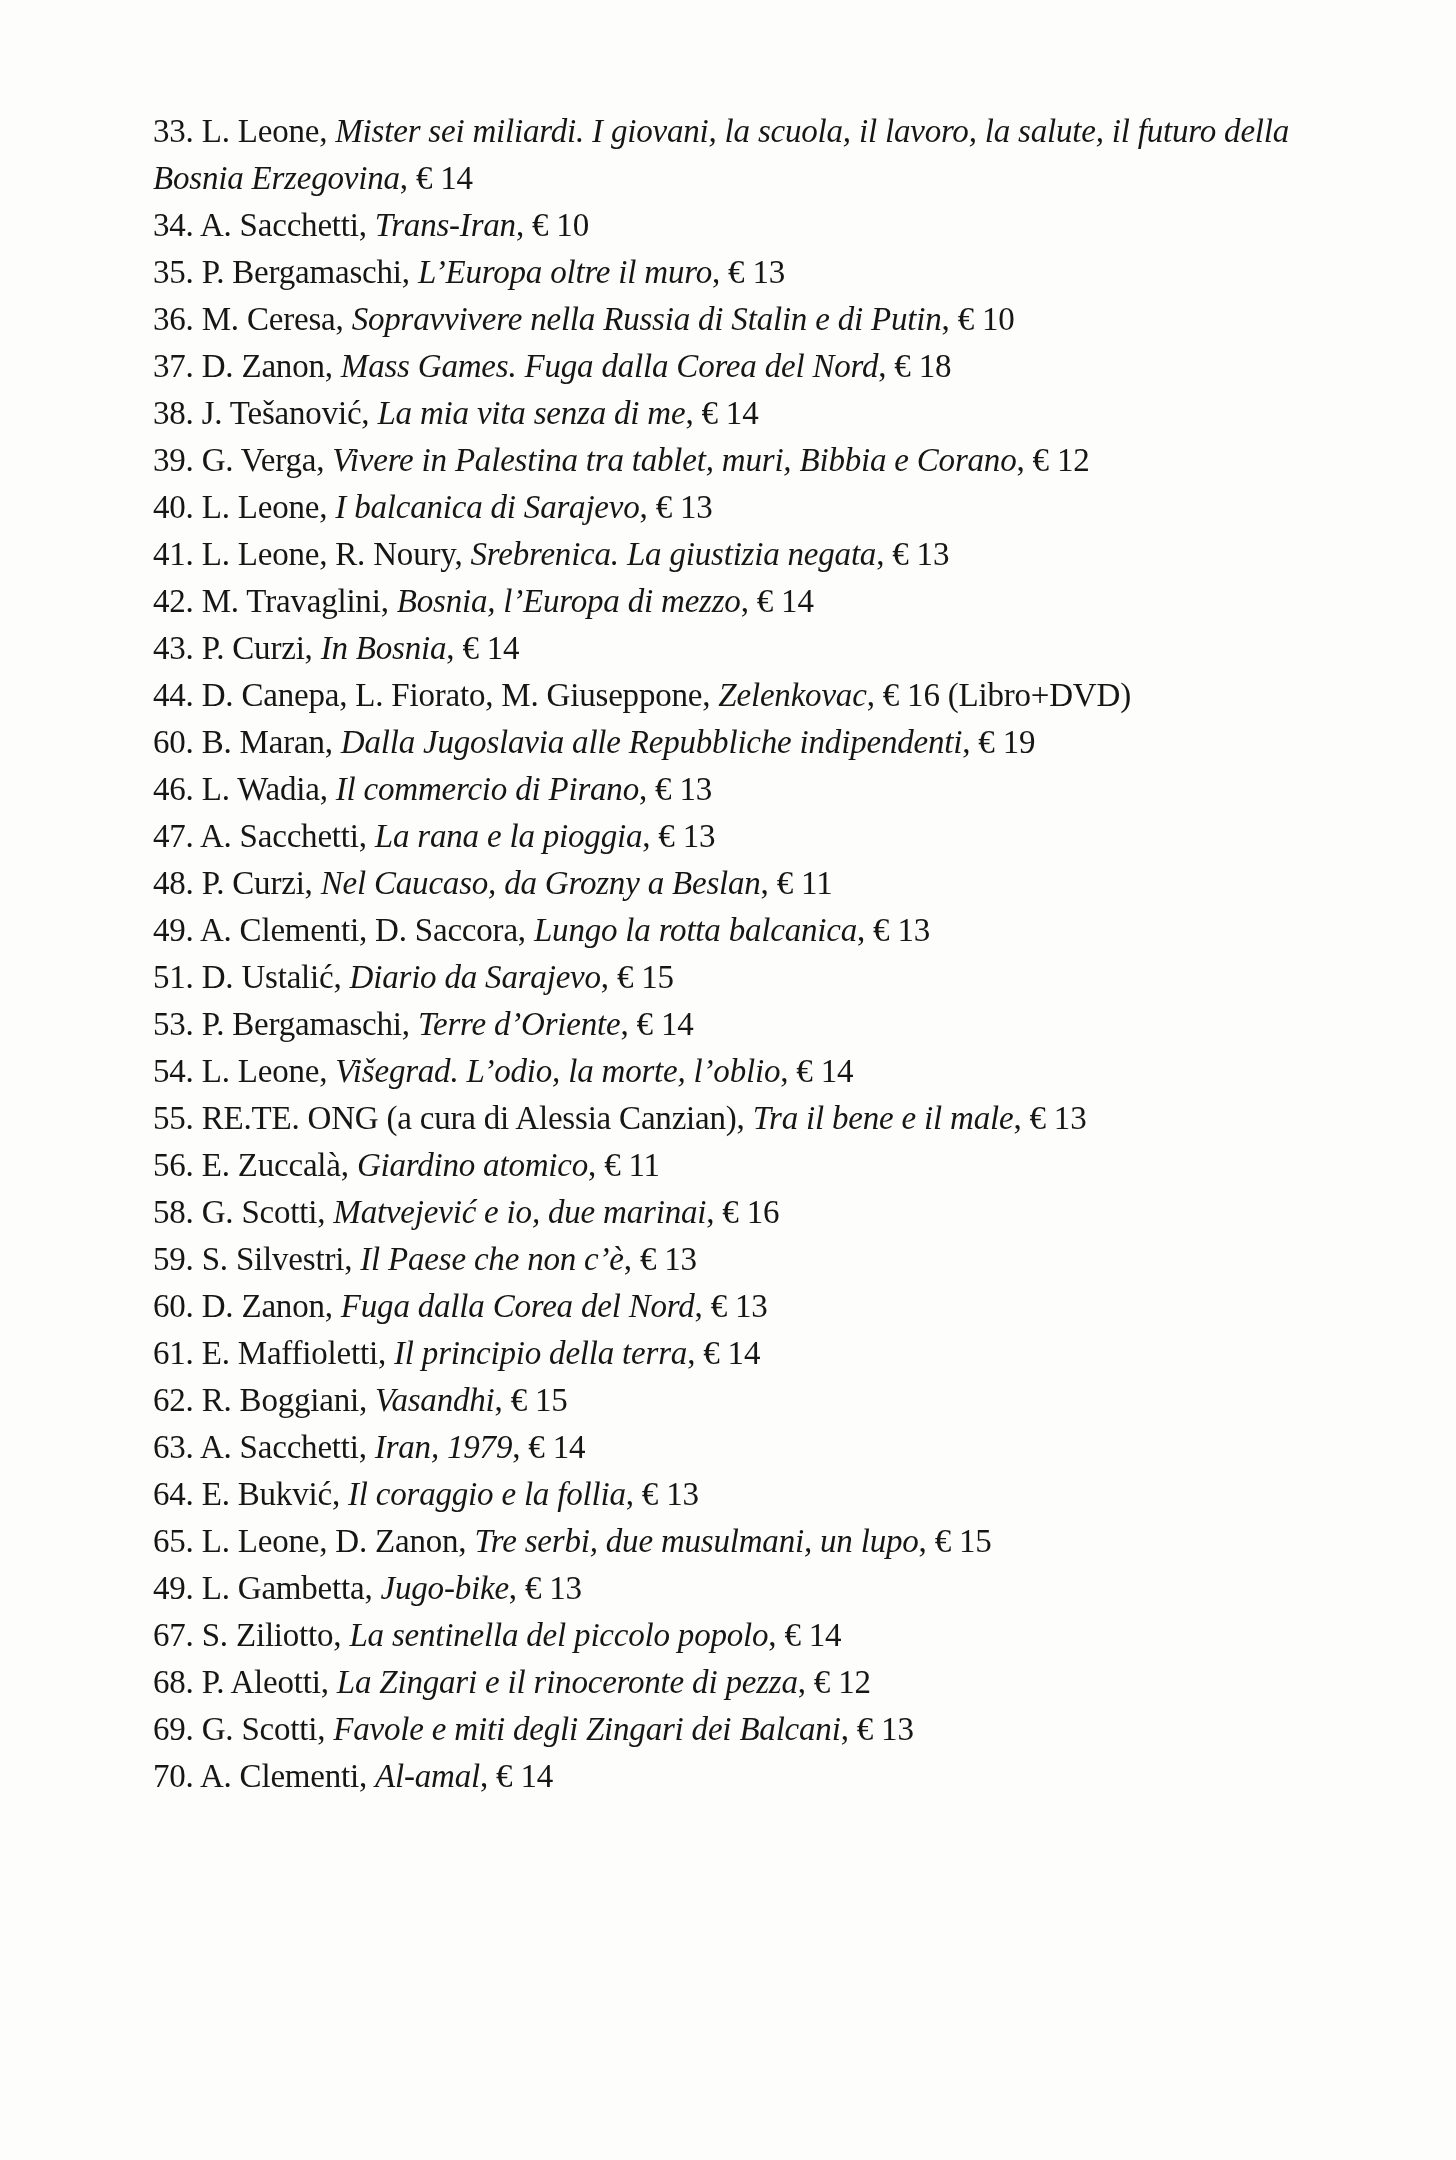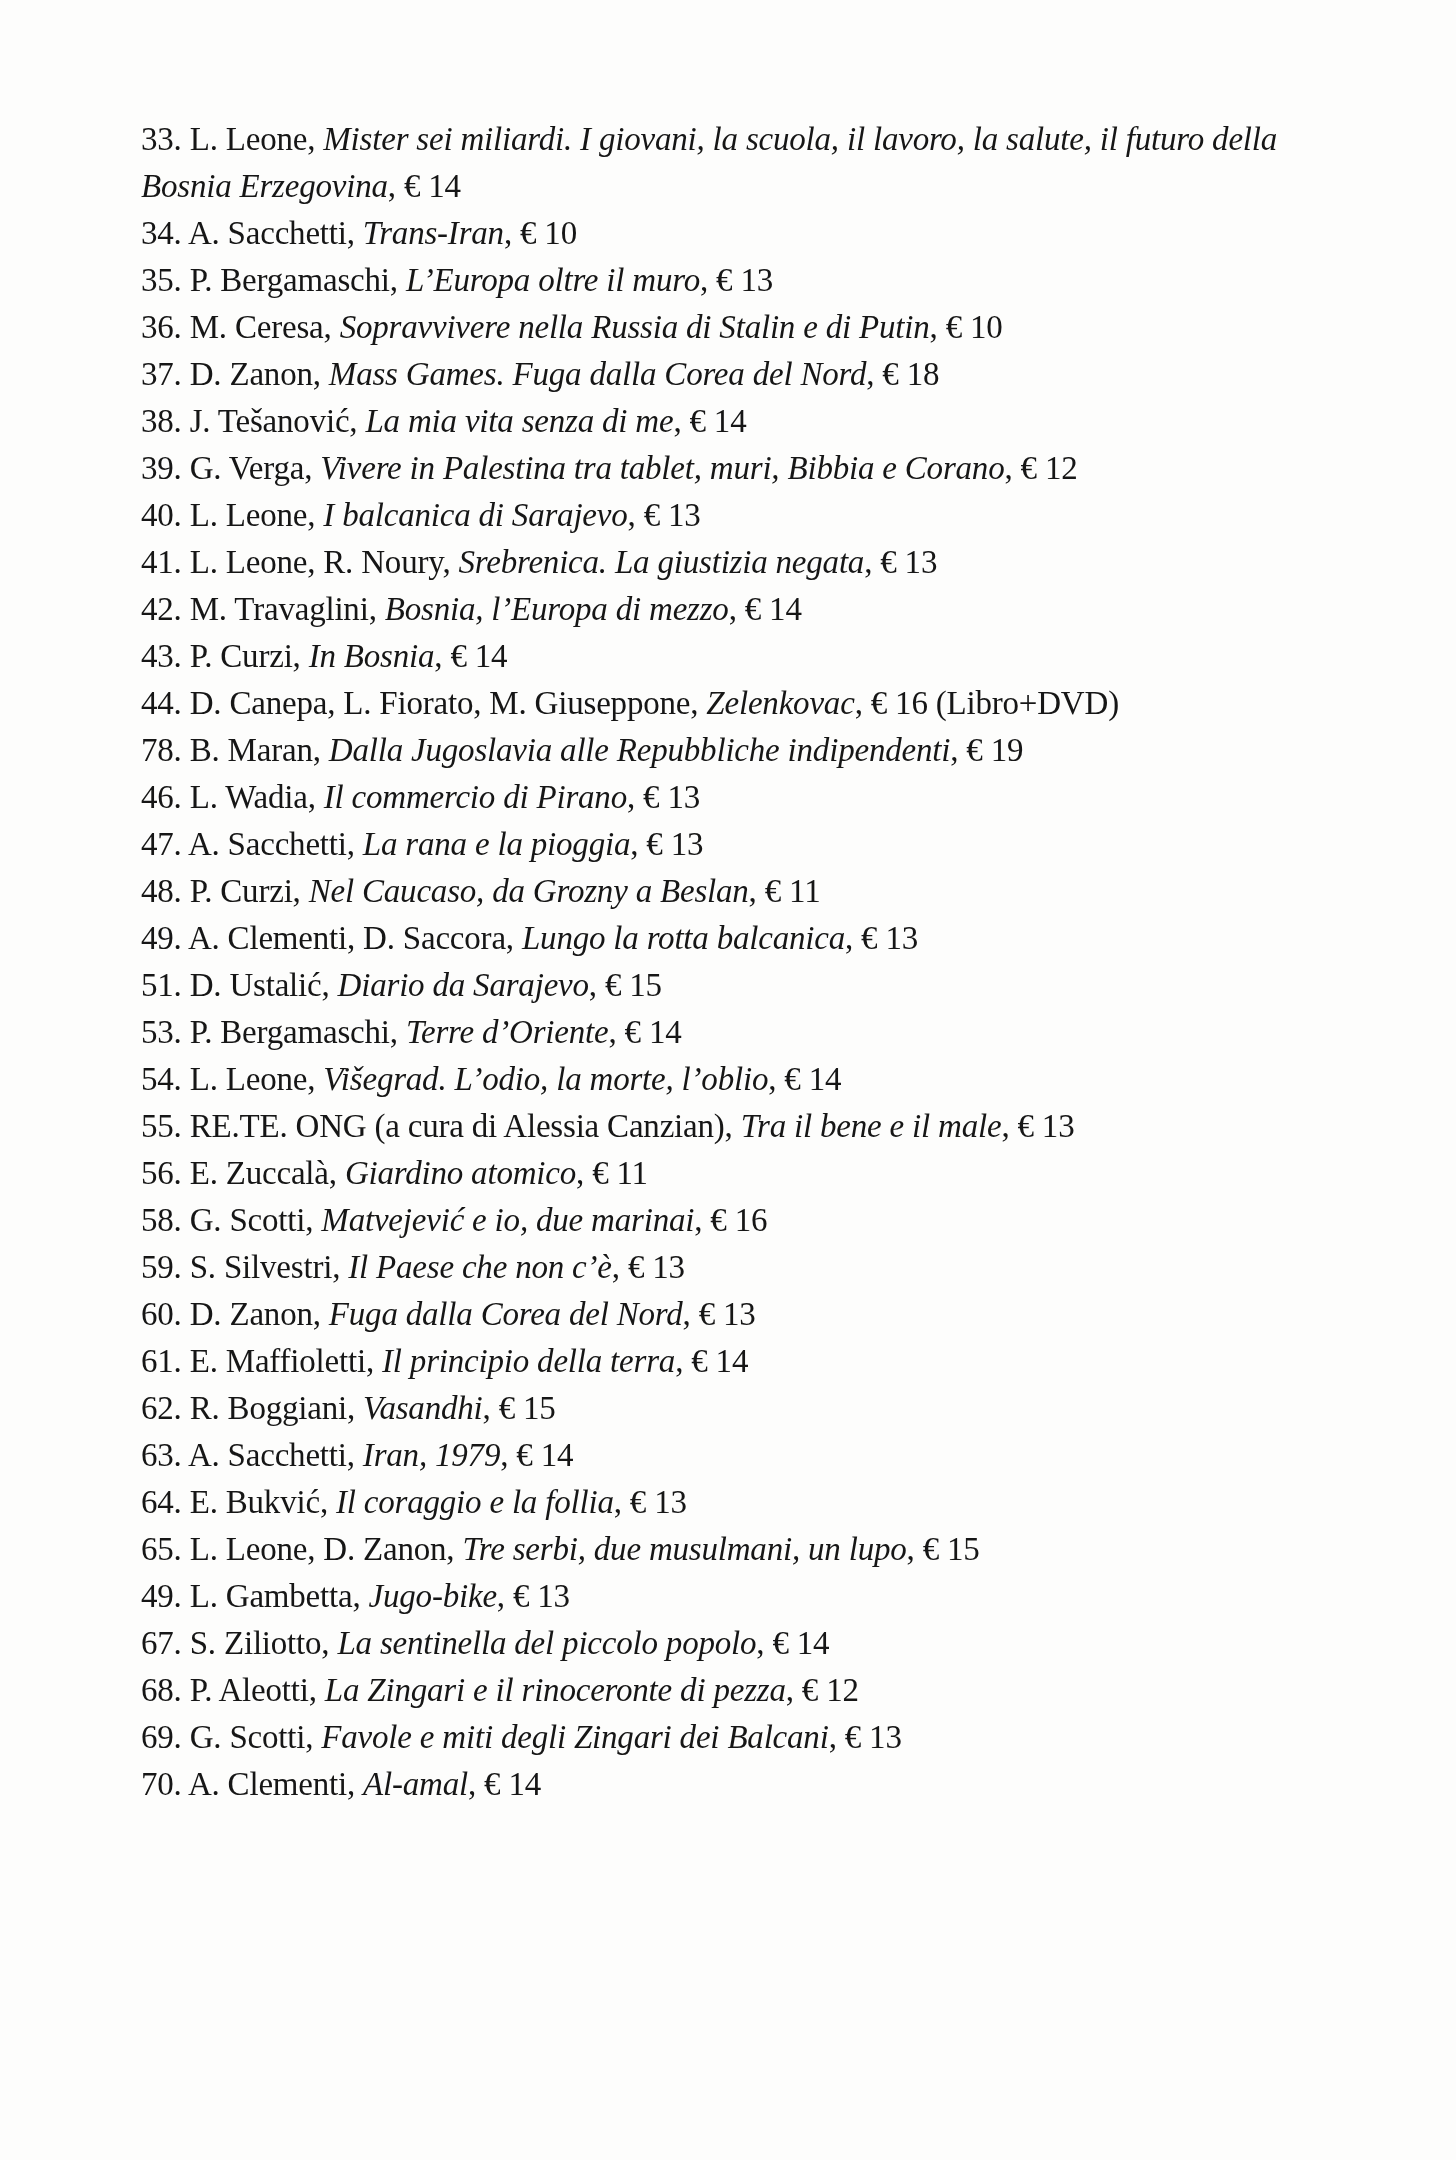--- a/index.html
+++ b/index.html
@@ -10,24 +10,23 @@
     position: relative;
     width: 1456px;
     height: 2160px;
     background: #fdfdfc;
     color: #161616;
     font-family: "Liberation Serif", "DejaVu Serif", serif;
     overflow: hidden;
   }
   .page {
     position: absolute;
-    left: 141px;
+    left: 153px;
     top: 108px;
     width: 1174px;
-    margin-top: 8px;
   }
   .book-list {
     margin: 0;
     padding: 0;
     list-style: none;
     font-size: 33px;
     line-height: 47px;
     letter-spacing: -0.2px;
     text-rendering: optimizeLegibility;
   }
@@ -61,21 +60,21 @@
   <li class="entry"><span class="prefix">40. L. Leone, </span><span class="title">I balcanica di Sarajevo</span><span class="suffix">, € 13</span></li>
 
   <li class="entry"><span class="prefix">41. L. Leone, R. Noury, </span><span class="title">Srebrenica. La giustizia negata</span><span class="suffix">, € 13</span></li>
 
   <li class="entry"><span class="prefix">42. M. Travaglini, </span><span class="title">Bosnia, l’Europa di mezzo</span><span class="suffix">, € 14</span></li>
 
   <li class="entry"><span class="prefix">43. P. Curzi, </span><span class="title">In Bosnia</span><span class="suffix">, € 14</span></li>
 
   <li class="entry"><span class="prefix">44. D. Canepa, L. Fiorato, M. Giuseppone, </span><span class="title">Zelenkovac</span><span class="suffix">, € 16 (Libro+DVD)</span></li>
 
-  <li class="entry"><span class="prefix">78. B. Maran, </span><span class="title">Dalla Jugoslavia alle Repubbliche indipendenti</span><span class="suffix">, € 19</span></li>
+  <li class="entry"><span class="prefix">60. B. Maran, </span><span class="title">Dalla Jugoslavia alle Repubbliche indipendenti</span><span class="suffix">, € 19</span></li>
 
   <li class="entry"><span class="prefix">46. L. Wadia, </span><span class="title">Il commercio di Pirano</span><span class="suffix">, € 13</span></li>
 
   <li class="entry"><span class="prefix">47. A. Sacchetti, </span><span class="title">La rana e la pioggia</span><span class="suffix">, € 13</span></li>
 
   <li class="entry"><span class="prefix">48. P. Curzi, </span><span class="title">Nel Caucaso, da Grozny a Beslan</span><span class="suffix">, € 11</span></li>
 
   <li class="entry"><span class="prefix">49. A. Clementi, D. Saccora, </span><span class="title">Lungo la rotta balcanica</span><span class="suffix">, € 13</span></li>
 
 

